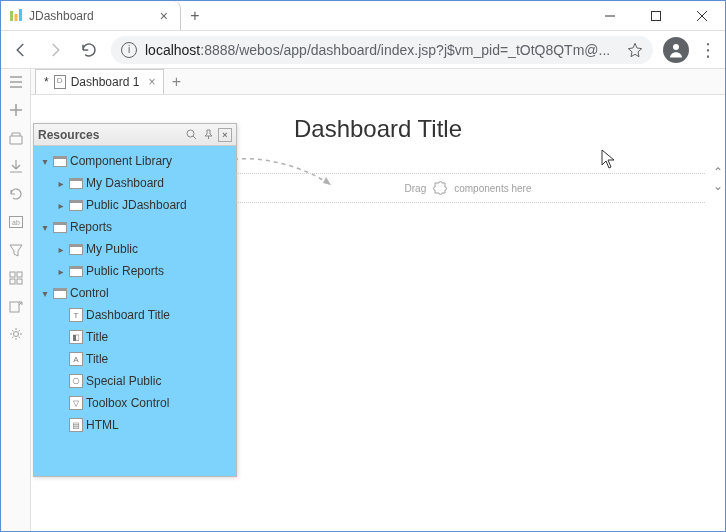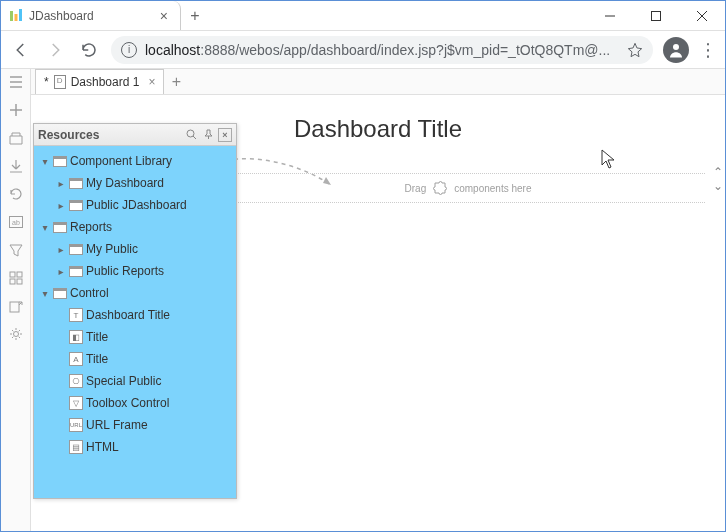--- a/index.html
+++ b/index.html
@@ -305,25 +305,20 @@
               <span class="leaf-icon">⎔</span>
               <span>Special Public</span>
             </div>
           <div class="tree-row lvl2">
               <span class="tree-toggle spacer">▸</span>
               <span class="leaf-icon">▽</span>
               <span>Toolbox Control</span>
             </div>
           <div class="tree-row lvl2">
               <span class="tree-toggle spacer">▸</span>
-              <span class="leaf-icon" style="font-size:6px;">URL</span>
-              <span>URL Frame</span>
-            </div>
-          <div class="tree-row lvl2">
-              <span class="tree-toggle spacer">▸</span>
               <span class="leaf-icon">▤</span>
               <span>HTML</span>
             </div>
         </div>
       </div>
     </div>
   </div>
 </div>
 
 </body></html>

